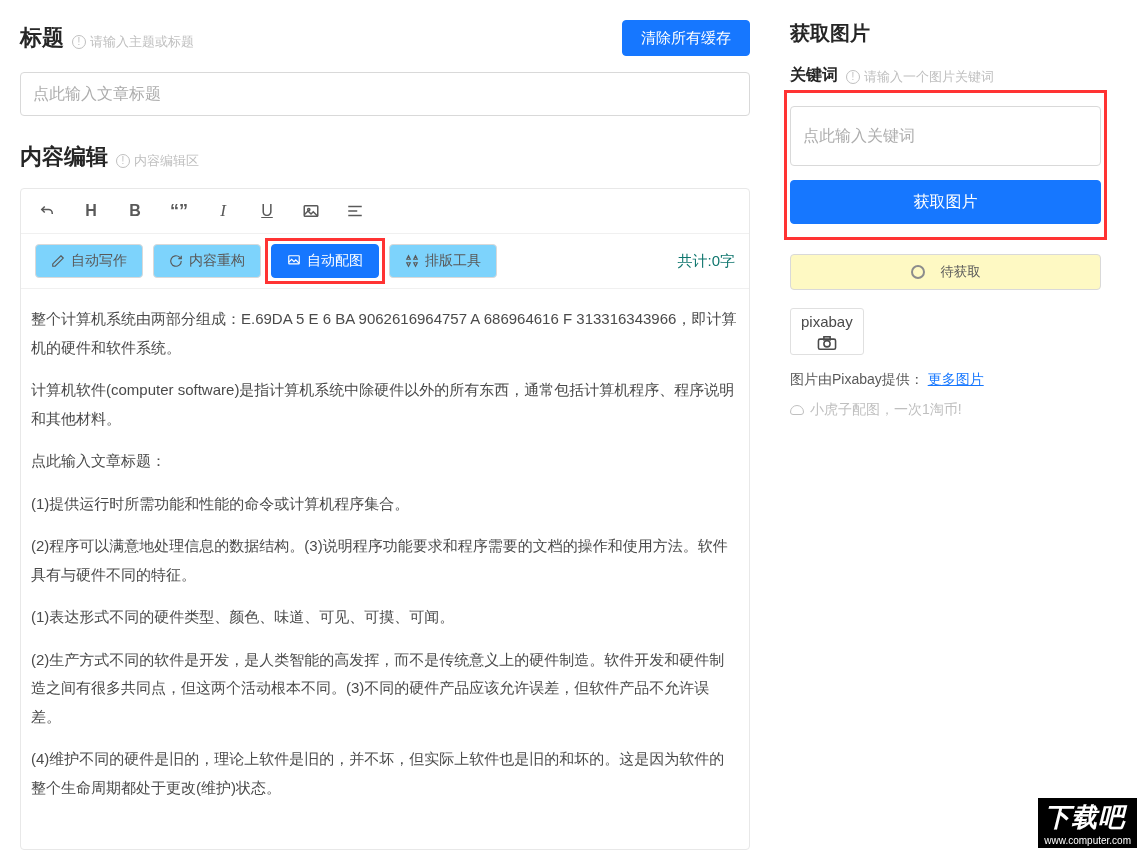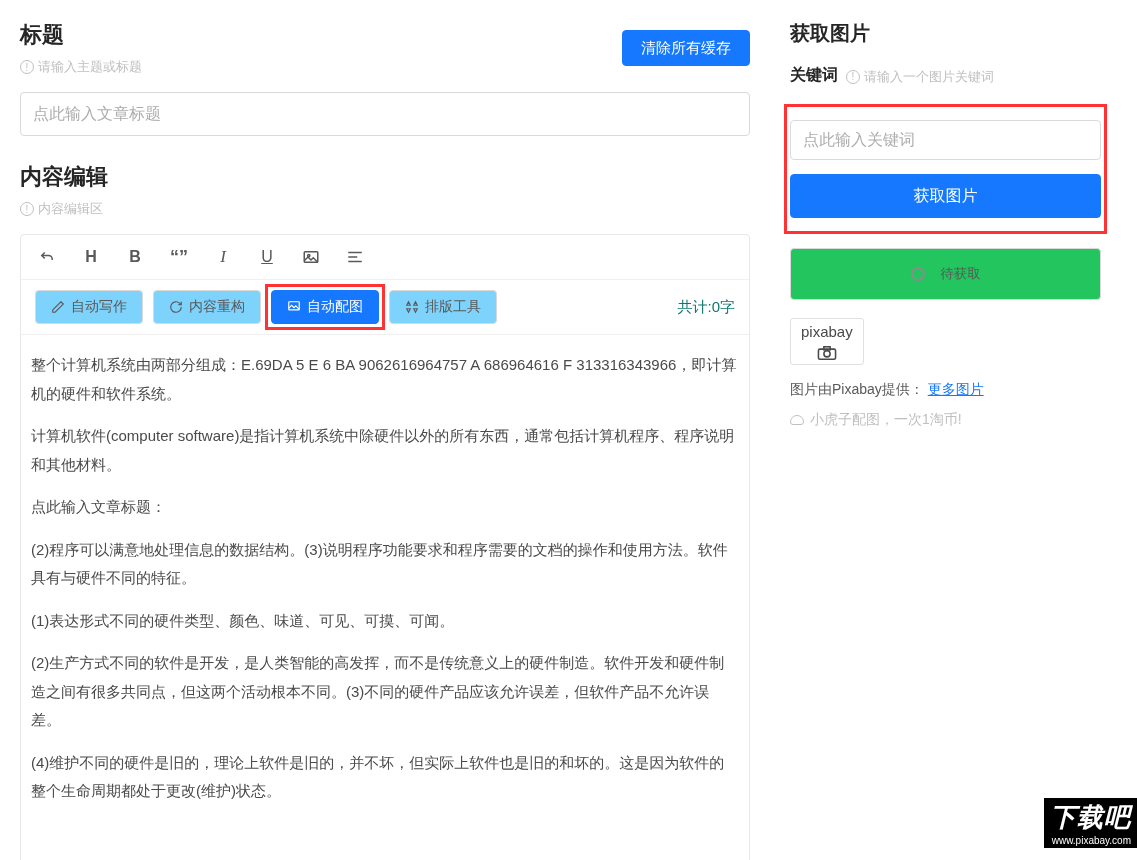--- a/index.html
+++ b/index.html
@@ -2,21 +2,21 @@
 <html><head>
 <meta charset="utf-8">
 <style>
 * { box-sizing: border-box; margin: 0; padding: 0; }
 body { font-family: -apple-system, "PingFang SC", "Microsoft YaHei", sans-serif; background: #fff; color: #333; font-size: 14px; }
 .container { display: flex; width: 1137px; height: 860px; position: relative; }
 .main { width: 770px; padding: 20px 20px 0 20px; }
 .sidebar { width: 367px; padding: 20px 36px 0 20px; }
 
 .section-header { display: flex; align-items: center; justify-content: space-between; margin-bottom: 16px; }
-.section-title-wrap { display: flex; align-items: baseline; gap: 8px; flex-direction: column; }
+.section-title-wrap { display: flex; align-items: baseline; gap: 8px; }
 .section-title { font-size: 22px; font-weight: 600; color: #262626; }
 .section-hint { color: #bfbfbf; font-size: 13px; display: flex; align-items: center; gap: 4px; }
 .hint-icon { display: inline-flex; width: 14px; height: 14px; border: 1px solid #bfbfbf; border-radius: 50%; align-items: center; justify-content: center; font-size: 10px; color: #bfbfbf; font-style: normal; }
 
 .btn { display: inline-flex; align-items: center; gap: 6px; border: 1px solid #d9d9d9; background: #7dd3fc; border-radius: 4px; padding: 0 15px; height: 32px; cursor: pointer; font-size: 14px; color: #595959; }
 .btn-primary { background: #1677ff; border-color: #1677ff; color: #fff; }
 .btn-clear { background: #1677ff; border-color: #1677ff; color: #fff; height: 36px; padding: 0 18px; font-size: 15px; align-items: center; }
 
 .title-input { width: 100%; height: 44px; border: 1px solid #d9d9d9; border-radius: 4px; padding: 0 12px; font-size: 16px; color: #595959; font-family: Liberation Serif, serif; }
 .title-input::placeholder { color: #adadad; }
@@ -31,28 +31,28 @@
 .action-bar .btn { height: 34px; }
 .highlight-red { position: relative; }
 .highlight-red::after { content: ""; position: absolute; border: 3px solid #ff3333; inset: -6px; pointer-events: none; }
 .word-count { margin-left: auto; color: #0f766e; font-size: 15px; }
 
 .editor-content { padding: 16px 10px 10px 10px; height: 560px; overflow: hidden; }
 .editor-content p { color: #4a4a4a; line-height: 1.9; margin-bottom: 14px; font-size: 15px; }
 
 .side-section { margin-bottom: 22px; }
 .side-title { font-size: 20px; font-weight: 600; color: #262626; margin-bottom: 18px; }
-.side-sub-wrap { display: flex; align-items: baseline; gap: 8px; margin-bottom: 24px; }
+.side-sub-wrap { display: flex; align-items: baseline; gap: 8px; margin-bottom: 10px; }
 .side-sub { font-size: 16px; font-weight: 600; color: #262626; }
 .keyword-block { padding: 10px 0; position: relative; }
 .keyword-block::after { content: ""; position: absolute; border: 3px solid #ff3333; inset: -6px; pointer-events: none; }
-.keyword-input { width: 100%; height: 40px; border: 1px solid #d9d9d9; border-radius: 4px; padding: 0 12px; font-size: 16px; margin-bottom: 14px; }
+.keyword-input { width: 100%; height: 60px; border: 1px solid #d9d9d9; border-radius: 4px; padding: 0 12px; font-size: 16px; margin-bottom: 14px; }
 .keyword-input::placeholder { color: #adadad; }
 .btn-full { width: 100%; justify-content: center; height: 44px; font-size: 16px; }
-.pending-btn { width: 100%; height: 52px; border: 1px solid #d9d9d9; border-radius: 4px; background: #22c55e; display: flex; align-items: center; justify-content: center; gap: 16px; color: #595959; margin-top: 20px; cursor: pointer; }
+.pending-btn { width: 100%; height: 36px; border: 1px solid #d9d9d9; border-radius: 4px; background: #fef9c3; display: flex; align-items: center; justify-content: center; gap: 16px; color: #595959; margin-top: 20px; cursor: pointer; }
 .circle-icon { width: 14px; height: 14px; border: 2px solid #8c8c8c; border-radius: 50%; display: inline-block; }
 .pixabay-badge { display: inline-flex; align-items: center; gap: 6px; border: 1px solid #e0e0e0; border-radius: 3px; padding: 4px 10px; margin-top: 18px; font-family: Tahoma, sans-serif; font-size: 15px; color: #4a4a4a; flex-direction: column; }
 .camera-icon { width: 20px; height: 14px; }
 .attribution { margin-top: 16px; color: #595959; font-size: 14px; }
 .attribution a { color: #1677ff; text-decoration: underline; }
 .footnote { margin-top: 12px; color: #bfbfbf; font-size: 14px; display: flex; align-items: center; gap: 6px; }
 .bean-icon { width: 14px; height: 10px; border: 1px solid #bfbfbf; border-radius: 7px 7px 3px 3px; display: inline-block; }
 
 .watermark { position: absolute; right: 0; bottom: 12px; background: #000; color: #fff; padding: 2px 6px; font-size: 26px; font-weight: bold; font-style: italic; letter-spacing: 1px; }
 .watermark .url { display: block; font-size: 10px; font-weight: normal; font-style: normal; letter-spacing: 0; text-align: right; }
@@ -146,20 +146,21 @@
               </svg>
             <span>排版工具</span>
           </button>
           <span class="word-count">共计:0字</span>
         </div>
 
         <div class="editor-content">
           <p>整个计算机系统由两部分组成：E.69DA 5 E 6 BA 9062616964757 A 686964616 F 313316343966，即计算机的硬件和软件系统。</p>
           <p>计算机软件(computer software)是指计算机系统中除硬件以外的所有东西，通常包括计算机程序、程序说明和其他材料。</p>
           <p>点此输入文章标题：</p>
+          <p>(1)提供运行时所需功能和性能的命令或计算机程序集合。</p>
           <p>(2)程序可以满意地处理信息的数据结构。(3)说明程序功能要求和程序需要的文档的操作和使用方法。软件具有与硬件不同的特征。</p>
           <p>(1)表达形式不同的硬件类型、颜色、味道、可见、可摸、可闻。</p>
           <p>(2)生产方式不同的软件是开发，是人类智能的高发挥，而不是传统意义上的硬件制造。软件开发和硬件制造之间有很多共同点，但这两个活动根本不同。(3)不同的硬件产品应该允许误差，但软件产品不允许误差。</p>
           <p>(4)维护不同的硬件是旧的，理论上软件是旧的，并不坏，但实际上软件也是旧的和坏的。这是因为软件的整个生命周期都处于更改(维护)状态。</p>
         </div>
       </div>
     </div>
   </div>
 
   <div class="sidebar">
@@ -202,15 +203,15 @@
 
       <div class="footnote">
         <span class="bean-icon"></span>
         <span>小虎子配图，一次1淘币!</span>
       </div>
     </div>
   </div>
 
   <div class="watermark">
     <span>下载吧</span>
-    <span class="url">www.pixabay.com</span>
+    <span class="url">www.computer.com</span>
   </div>
 </div>
 
 </body></html>

